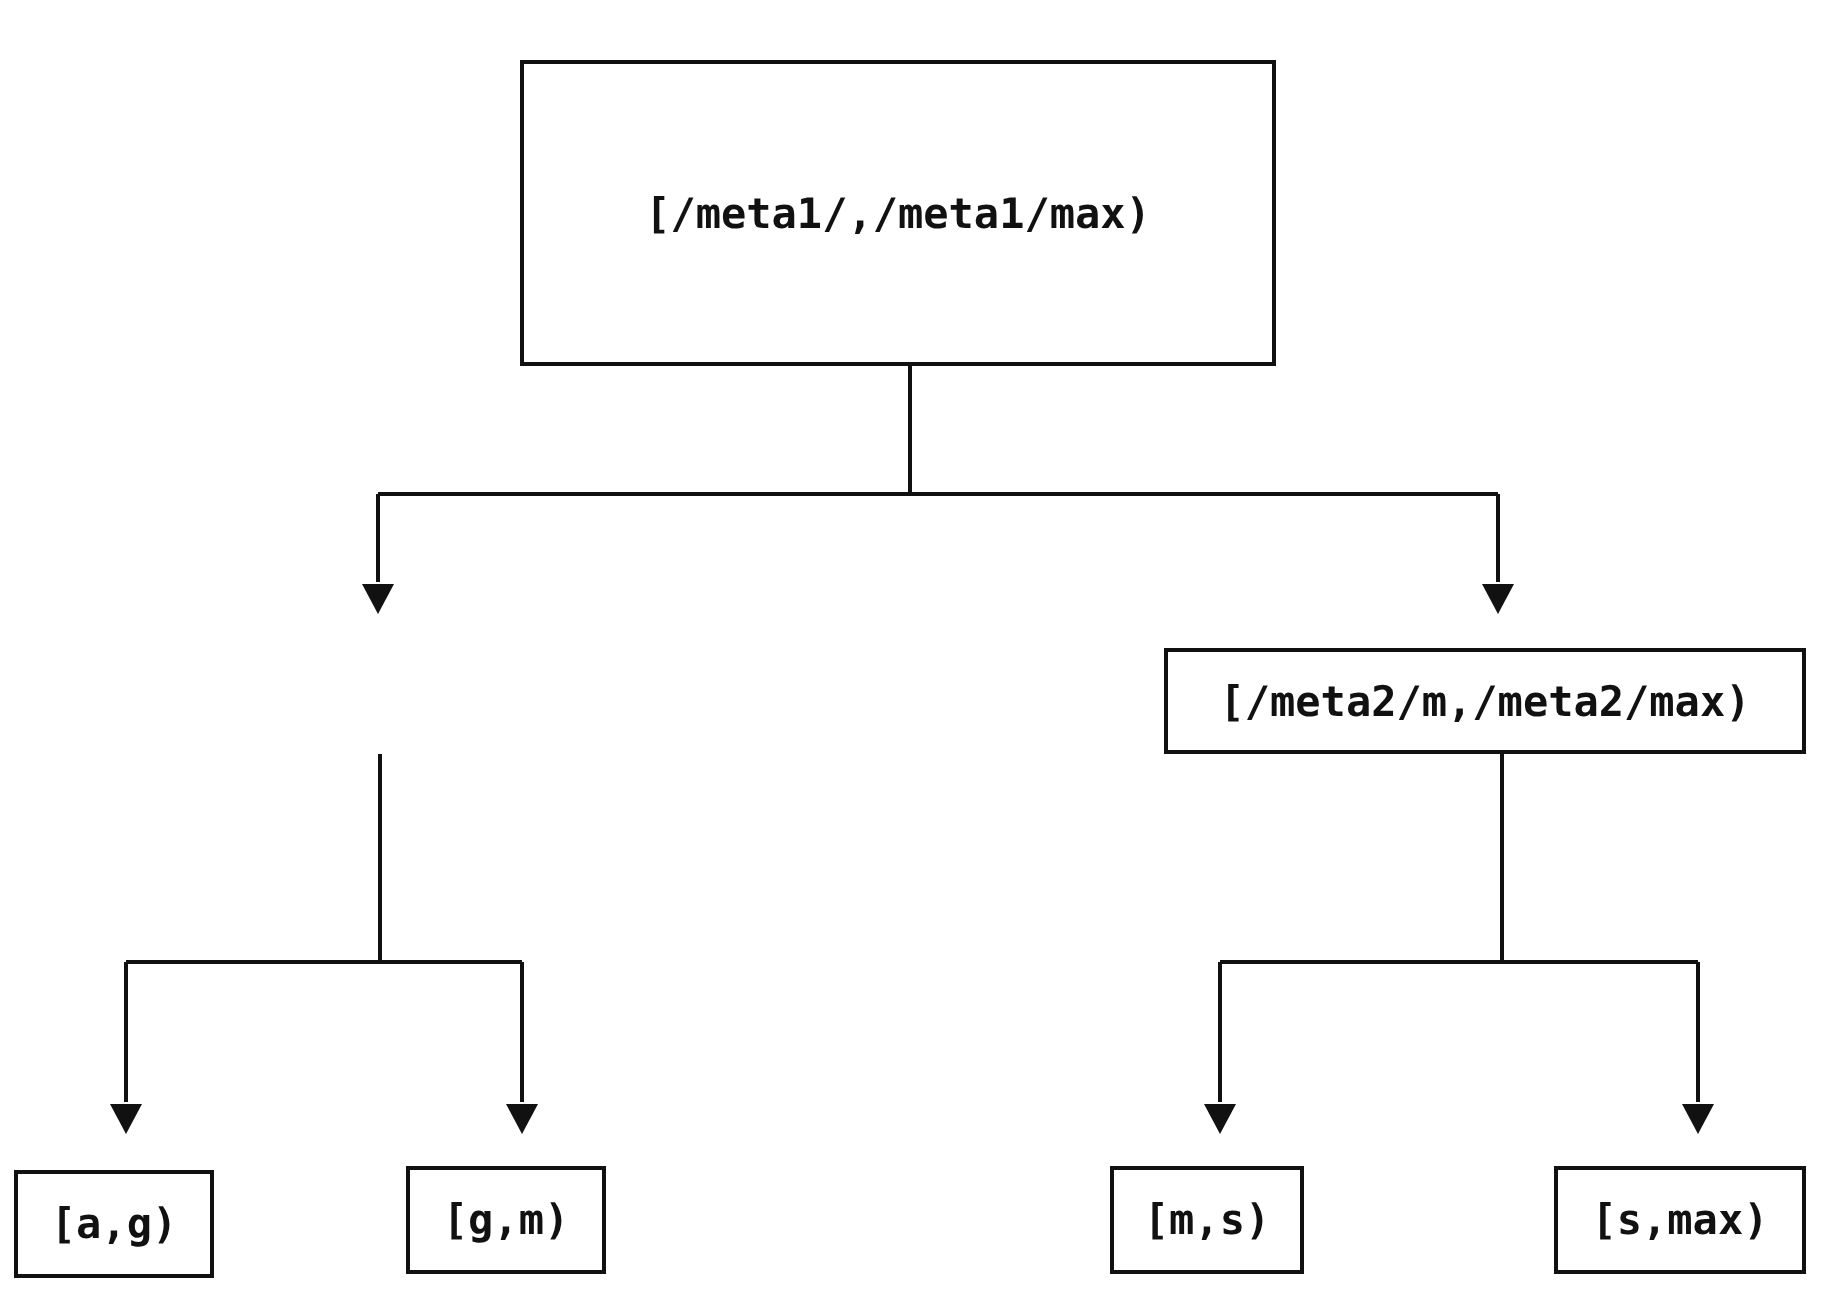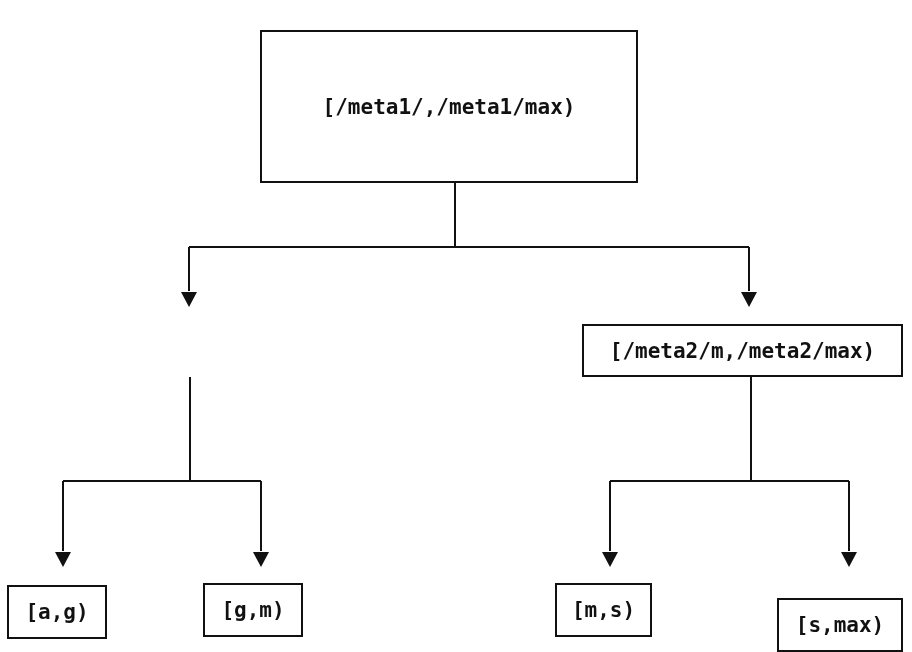--- a/index.html
+++ b/index.html
@@ -43,21 +43,21 @@
     font-weight: 700;
     letter-spacing: 0;
     white-space: nowrap;
   }
   .node-root   { left: 260px; top: 14px;  width: 378px; height: 153px; margin-top: 16px; }
   .node-left   { left: 22px;  top: 324px; width: 323px; height: 53px; }
   .node-right  { left: 582px; top: 324px; width: 321px; height: 53px; }
   .leaf-ag     { left: 7px;   top: 585px; width: 100px; height: 54px; }
   .leaf-gm     { left: 203px; top: 583px; width: 100px; height: 54px; }
   .leaf-ms     { left: 555px; top: 583px; width: 97px;  height: 54px; }
-  .leaf-smax   { left: 777px; top: 598px; width: 126px; height: 54px; }
+  .leaf-smax   { left: 777px; top: 583px; width: 126px; height: 54px; }
 </style>
 </head>
 <body>
 
 <div class="stage">
 
   <svg class="edges" viewBox="0 0 912 652" aria-hidden="true">
     <g>
       <path class="edge" d="M455 167 V247 M189 247 H749 M189 247 V291 M749 247 V291"></path>
       <polygon class="arrow" points="181,292 197,292 189,307"></polygon>

